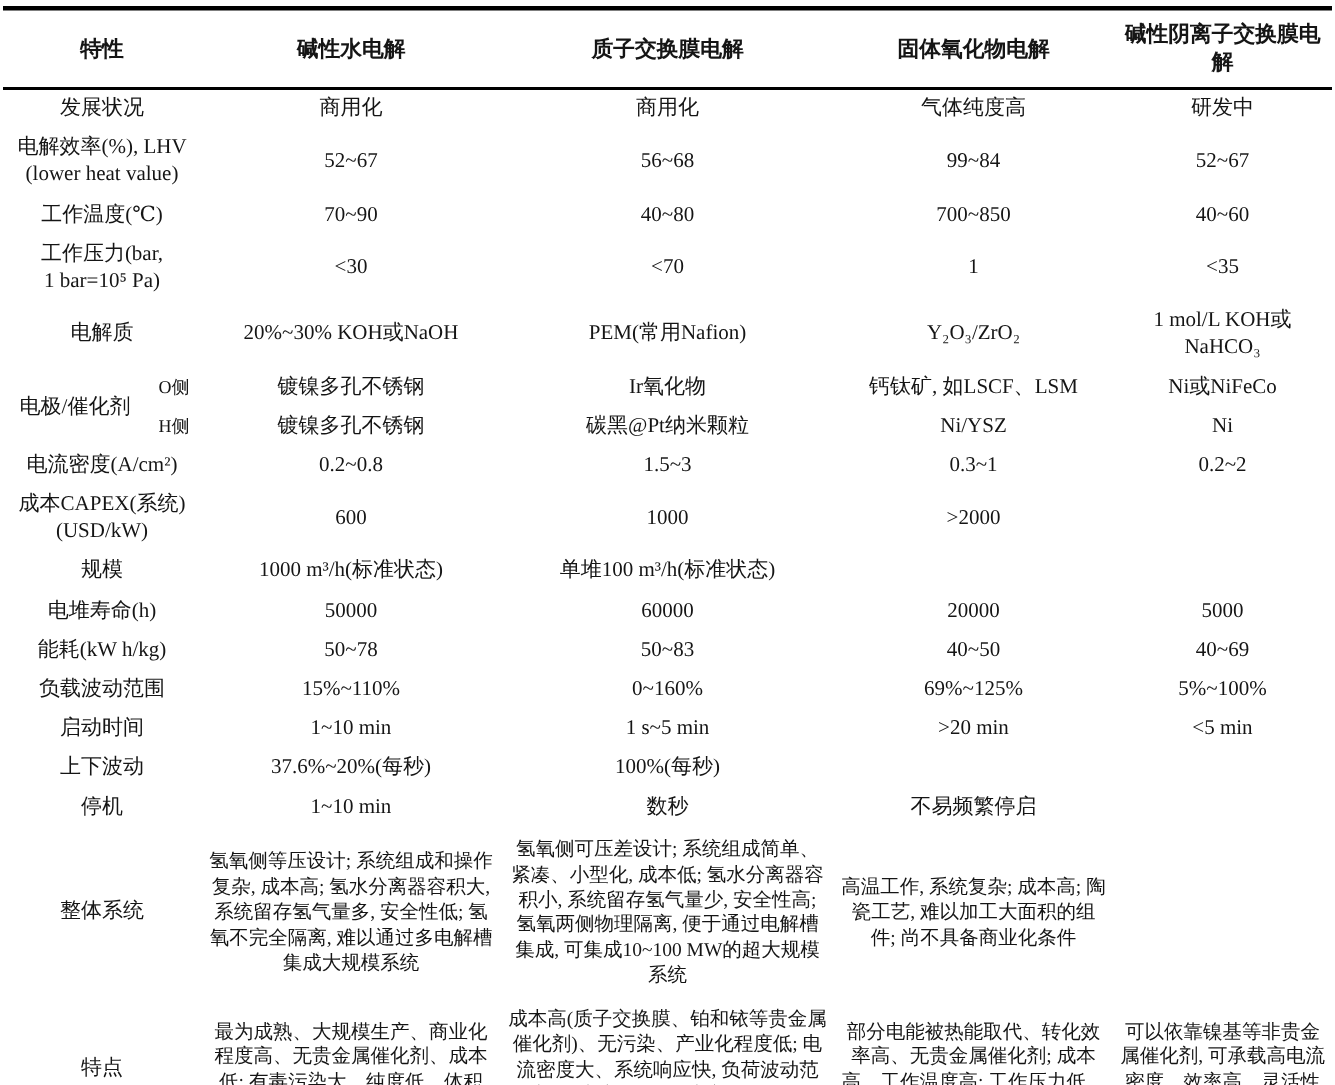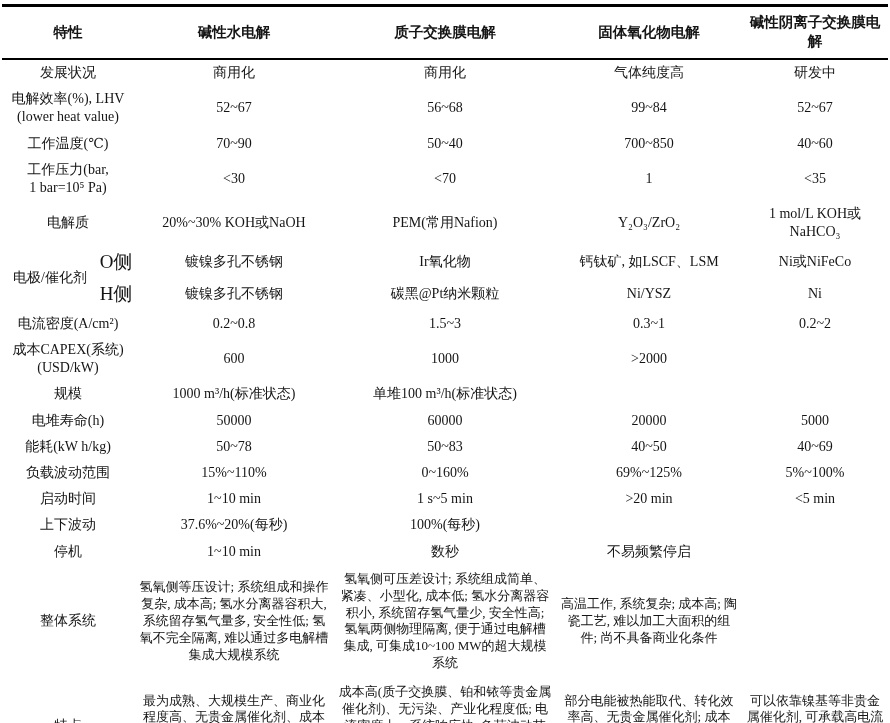--- a/index.html
+++ b/index.html
@@ -37,21 +37,21 @@
     vertical-align: middle;
     font-size: 14px;
     padding: 4px 3px;
     line-height: 1.3;
   }
   td.row-label {
     white-space: pre-line;
     font-size: 14px;
   }
   td.row-sublabel {
-    font-size: 19px;
+    font-size: 12px;
     text-align: center;
     padding: 4px 1px;
   }
   tr.long-row td.cell {
     font-size: 13px;
     line-height: 1.3;
     padding: 6px 4px;
   }
   col.c-label { width: 96px; }
   col.c-sub   { width: 36px; }
@@ -94,21 +94,21 @@
           <td class="row-label" colspan="2">电解效率(%), LHV
 (lower heat value)</td>
           <td class="cell">52~67</td>
           <td class="cell">56~68</td>
           <td class="cell">99~84</td>
           <td class="cell">52~67</td>
         </tr>
         <tr>
           <td class="row-label" colspan="2">工作温度(℃)</td>
           <td class="cell">70~90</td>
-          <td class="cell">50~40</td>
+          <td class="cell">40~80</td>
           <td class="cell">700~850</td>
           <td class="cell">40~60</td>
         </tr>
         <tr>
           <td class="row-label" colspan="2">工作压力(bar,
 1 bar=10⁵ Pa)</td>
           <td class="cell">&lt;30</td>
           <td class="cell">&lt;70</td>
           <td class="cell">1</td>
           <td class="cell">&lt;35</td>

